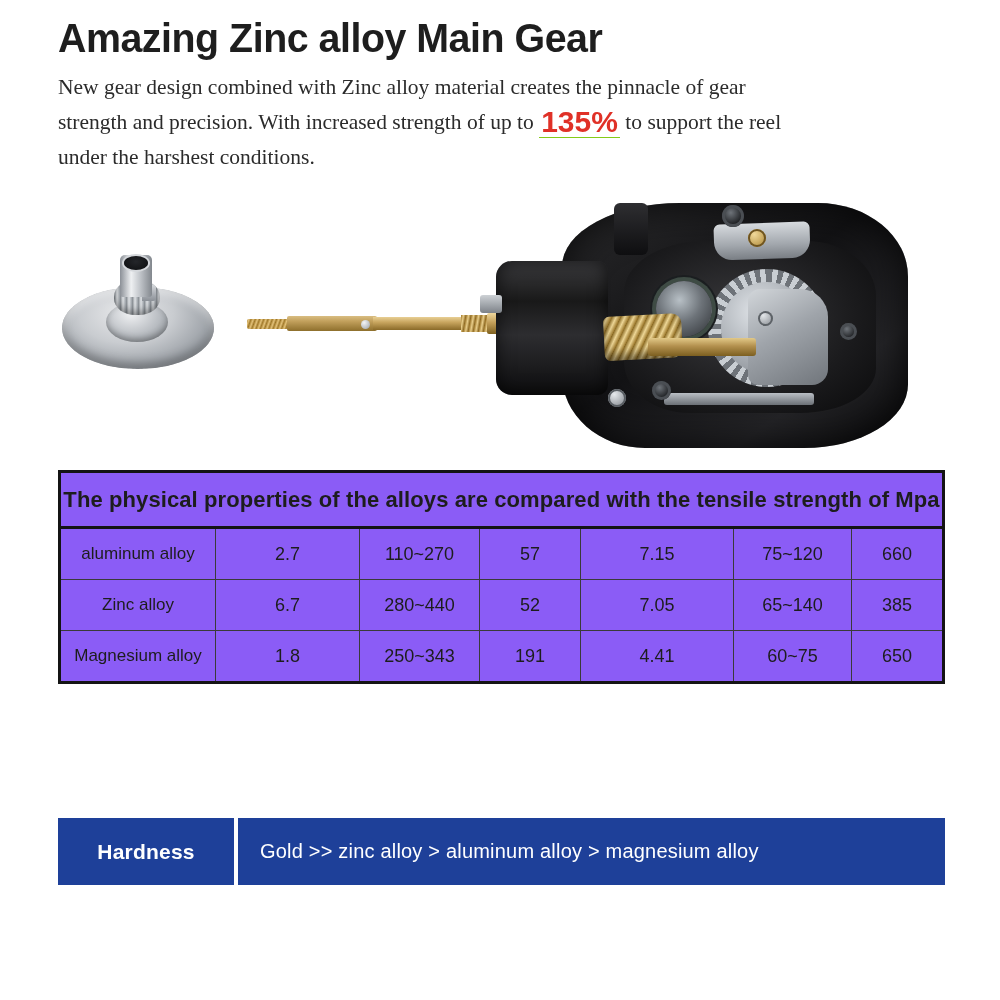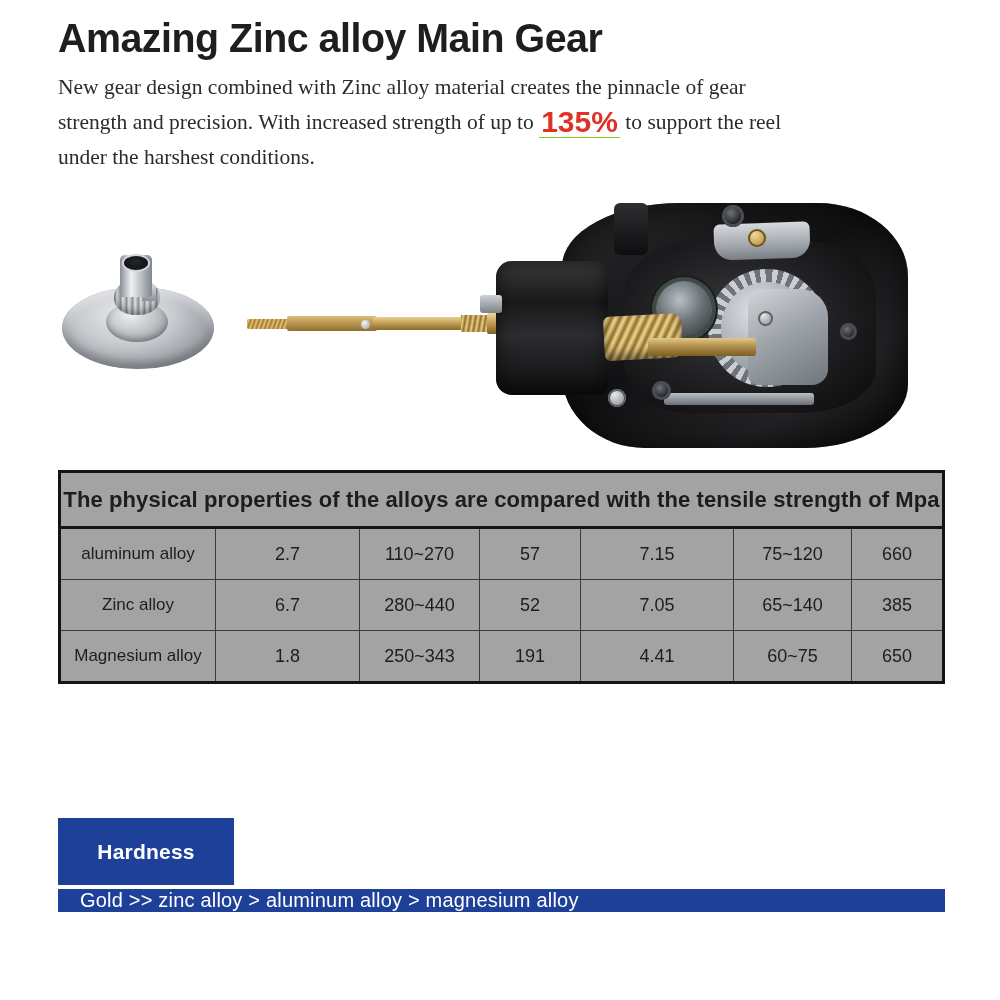--- a/index.html
+++ b/index.html
@@ -384,21 +384,21 @@
   }
 
   
   .spec-table {
     position: absolute;
     left: 58px;
     top: 470px;
     width: 884px;
     border-collapse: collapse;
     border: 3px solid #141414;
-    background: #a3a3a3;
+    background: #8b5cf6;
     table-layout: fixed;
   }
   .spec-table td, .spec-table th {
     border: 1px solid #3a3a3a;
     text-align: center;
     vertical-align: middle;
     font-family: "Liberation Sans", sans-serif;
     color: #1d1d1d;
     padding: 0;
   }
@@ -436,21 +436,20 @@
     position: absolute;
     left: 58px;
     top: 818px;
     width: 887px;
   }
   .banner-row {
     display: flex;
     align-items: stretch;
     gap: 4px;
     margin-bottom: 22px;
-    flex-direction: column;
   }
   .banner-label {
     width: 176px;
     display: flex;
     align-items: center;
     justify-content: center;
     font-size: 21px;
     font-weight: 700;
     letter-spacing: .2px;
   }

